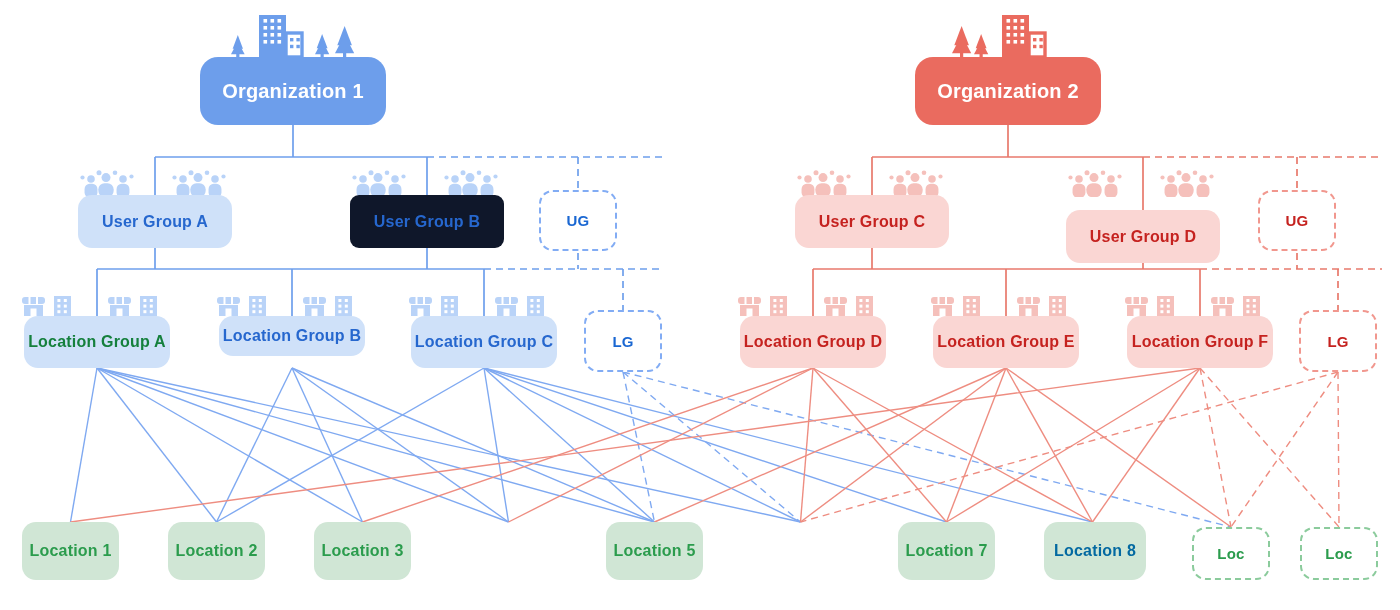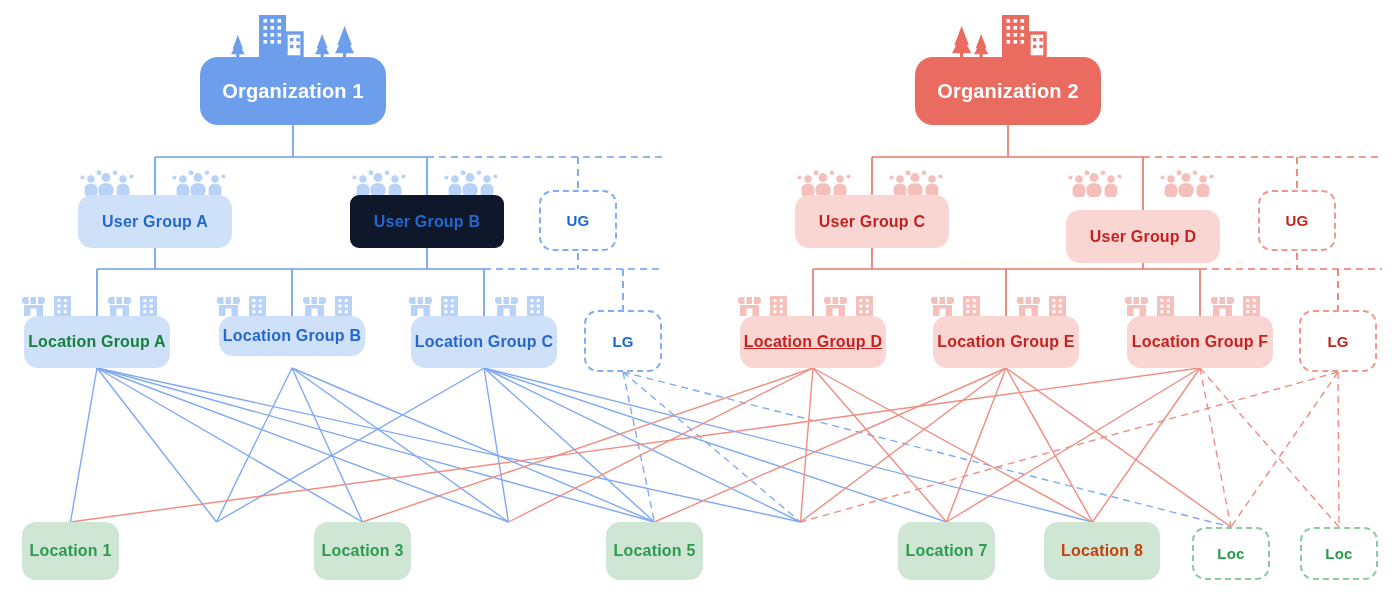--- a/index.html
+++ b/index.html
@@ -358,21 +358,21 @@
         <rect fill="#F5C0BB" x="88" y="10" width="19" height="11"></rect>
         <rect fill="#ffffff" x="94.5" y="13.5" width="6" height="7.5"></rect>
         <rect fill="#F5C0BB" x="118" y="1" width="17" height="20"></rect>
         <rect fill="#ffffff" x="121.4" y="4" width="3" height="3"></rect>
         <rect fill="#ffffff" x="127.80000000000001" y="4" width="3" height="3"></rect>
         <rect fill="#ffffff" x="121.4" y="9.6" width="3" height="3"></rect>
         <rect fill="#ffffff" x="127.80000000000001" y="9.6" width="3" height="3"></rect>
         <rect fill="#ffffff" x="121.4" y="15.2" width="3" height="3"></rect>
         <rect fill="#ffffff" x="127.80000000000001" y="15.2" width="3" height="3"></rect>
       </svg></div>
-    <div class="node group" style="left: 740px; top: 316px; width: 146px; height: 52px; background: rgb(250, 214, 211); color: rgb(197, 34, 31); text-decoration: underline;">
+    <div class="node group" style="left: 740px; top: 316px; width: 146px; height: 52px; background: rgb(250, 214, 211); color: rgb(197, 34, 31);">
       <span>Location Group D</span>
     </div>
     <div class="iconbar" style="left: 931px; top: 295px;"><svg width="150" height="22" viewBox="0 0 150 22">
         <rect fill="#F5C0BB" x="0" y="2" width="23" height="7" rx="3"></rect>
         <rect fill="#ffffff" x="6.5" y="2" width="2" height="7"></rect>
         <rect fill="#ffffff" x="14" y="2" width="2" height="7"></rect>
         <rect fill="#F5C0BB" x="2" y="10" width="19" height="11"></rect>
         <rect fill="#ffffff" x="8.5" y="13.5" width="6" height="7.5"></rect>
         <rect fill="#F5C0BB" x="32" y="1" width="17" height="20"></rect>
         <rect fill="#ffffff" x="35.4" y="4" width="3" height="3"></rect>
@@ -425,30 +425,33 @@
       </svg></div>
     <div class="node group" style="left: 1127px; top: 316px; width: 146px; height: 52px; background: rgb(250, 214, 211); color: rgb(197, 34, 31);">
       <span>Location Group F</span>
     </div>
     <div class="node dashedbox" style="left: 1299px; top: 310px; width: 78px; height: 62px; border-color: rgb(241, 151, 142); color: rgb(197, 34, 31);">
       <span>LG</span>
     </div>
     <div class="node loc" style="left: 22px; top: 522px; width: 97px; height: 58px; background: rgb(208, 230, 213); color: rgb(43, 156, 77);">
       <span>Location 1</span>
     </div>
+    <div class="node loc" style="left: 168px; top: 522px; width: 97px; height: 58px; background: rgb(208, 230, 213); color: rgb(43, 156, 77);">
+      <span>Location 2</span>
+    </div>
     <div class="node loc" style="left: 314px; top: 522px; width: 97px; height: 58px; background: rgb(208, 230, 213); color: rgb(43, 156, 77); text-align: center;">
       <span>Location 3</span>
     </div>
     <div class="node loc" style="left: 606px; top: 522px; width: 97px; height: 58px; background: rgb(208, 230, 213); color: rgb(43, 156, 77);">
       <span>Location 5</span>
     </div>
     <div class="node loc" style="left: 898px; top: 522px; width: 97px; height: 58px; background: rgb(208, 230, 213); color: rgb(43, 156, 77);">
       <span>Location 7</span>
     </div>
-    <div class="node loc" style="left: 1044px; top: 522px; width: 116px; height: 58px; background: rgb(208, 230, 213); color: #c2410c; text-align: center;">
+    <div class="node loc" style="left: 1044px; top: 522px; width: 102px; height: 58px; background: rgb(208, 230, 213); color: #0369a1; text-align: center;">
       <span>Location 8</span>
     </div>
     <div class="node dashedbox" style="left: 1192px; top: 527px; width: 78px; height: 53px; border-color: rgb(139, 203, 156); color: rgb(43, 156, 77);">
       <span>Loc</span>
     </div>
     <div class="node dashedbox" style="left: 1300px; top: 527px; width: 78px; height: 53px; border-color: rgb(139, 203, 156); color: rgb(43, 156, 77);">
       <span>Loc</span>
     </div>
   </div>
 

